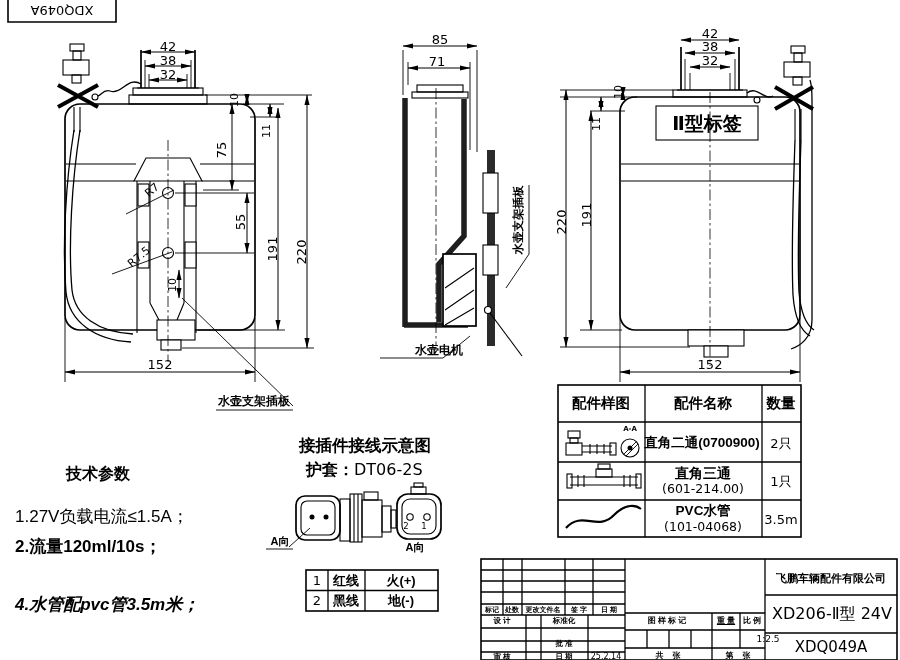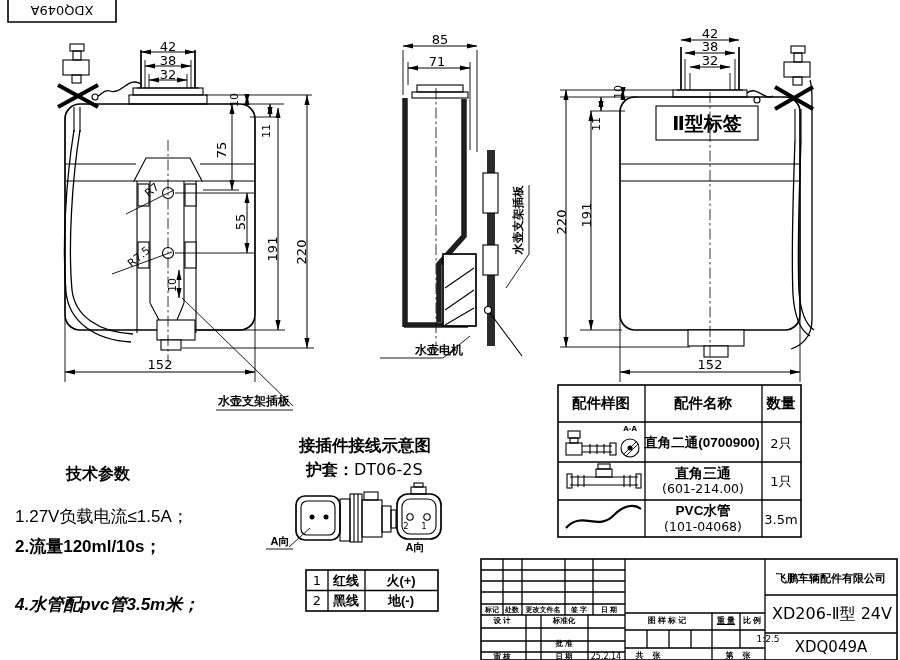--- a/index.html
+++ b/index.html
@@ -288,19 +288,19 @@
 <div class="t cb" style="left:564px;top:621px;font-size:7.5px;">标准化</div>
 <div class="t cb" style="left:502px;top:658px;font-size:7.5px;margin-top:43px;">校 对</div>
 <div class="t cb" style="left:564px;top:644px;font-size:7.5px;">批 准</div>
 <div class="t cb" style="left:502px;top:657px;font-size:7.5px;">审 核</div>
 <div class="t cb" style="left:564px;top:657px;font-size:7.5px;">日 期</div>
 <div class="t code" style="left:606px;top:657px;font-size:8px;">25.2.14</div>
 <div class="t cb" style="left:667px;top:621px;font-size:8px;">图 样 标 记</div>
 <div class="t cb" style="left:726px;top:621px;font-size:8px;text-decoration:underline;">重 量</div>
 <div class="t cb" style="left:752px;top:621px;font-size:8px;">比 例</div>
 <div class="t code" style="left:752px;top:639px;font-size:9px;margin-left:16px;">1:2.5</div>
-<div class="t cb" style="left:648px;top:656px;font-size:8px;white-space:pre;">共    张</div>
+<div class="t cb" style="left:668px;top:656px;font-size:8px;white-space:pre;">共    张</div>
 <div class="t cb" style="left:738px;top:656px;font-size:8px;white-space:pre;">第    张</div>
 <div class="t cb" style="left:831px;top:578px;font-size:11px;">飞鹏车辆配件有限公司</div>
 <div class="t code" style="left:832px;top:614px;font-size:16px;">XD206-Ⅱ型 24V</div>
 <div class="t code" style="left:831px;top:647px;font-size:15px;">XDQ049A</div>
 
 </div>
 
 </body></html>

